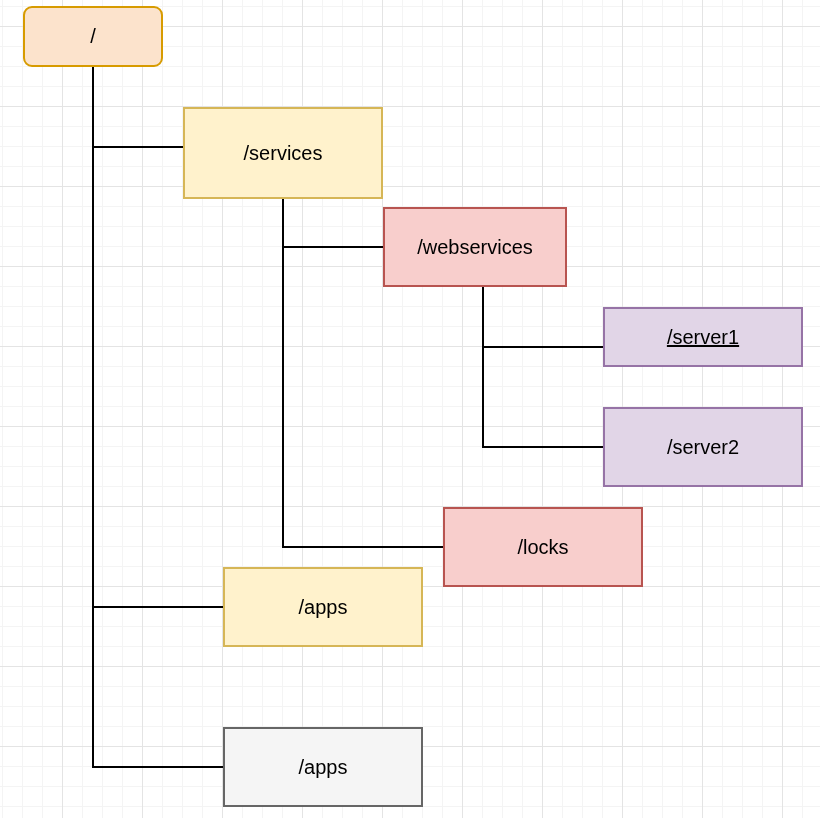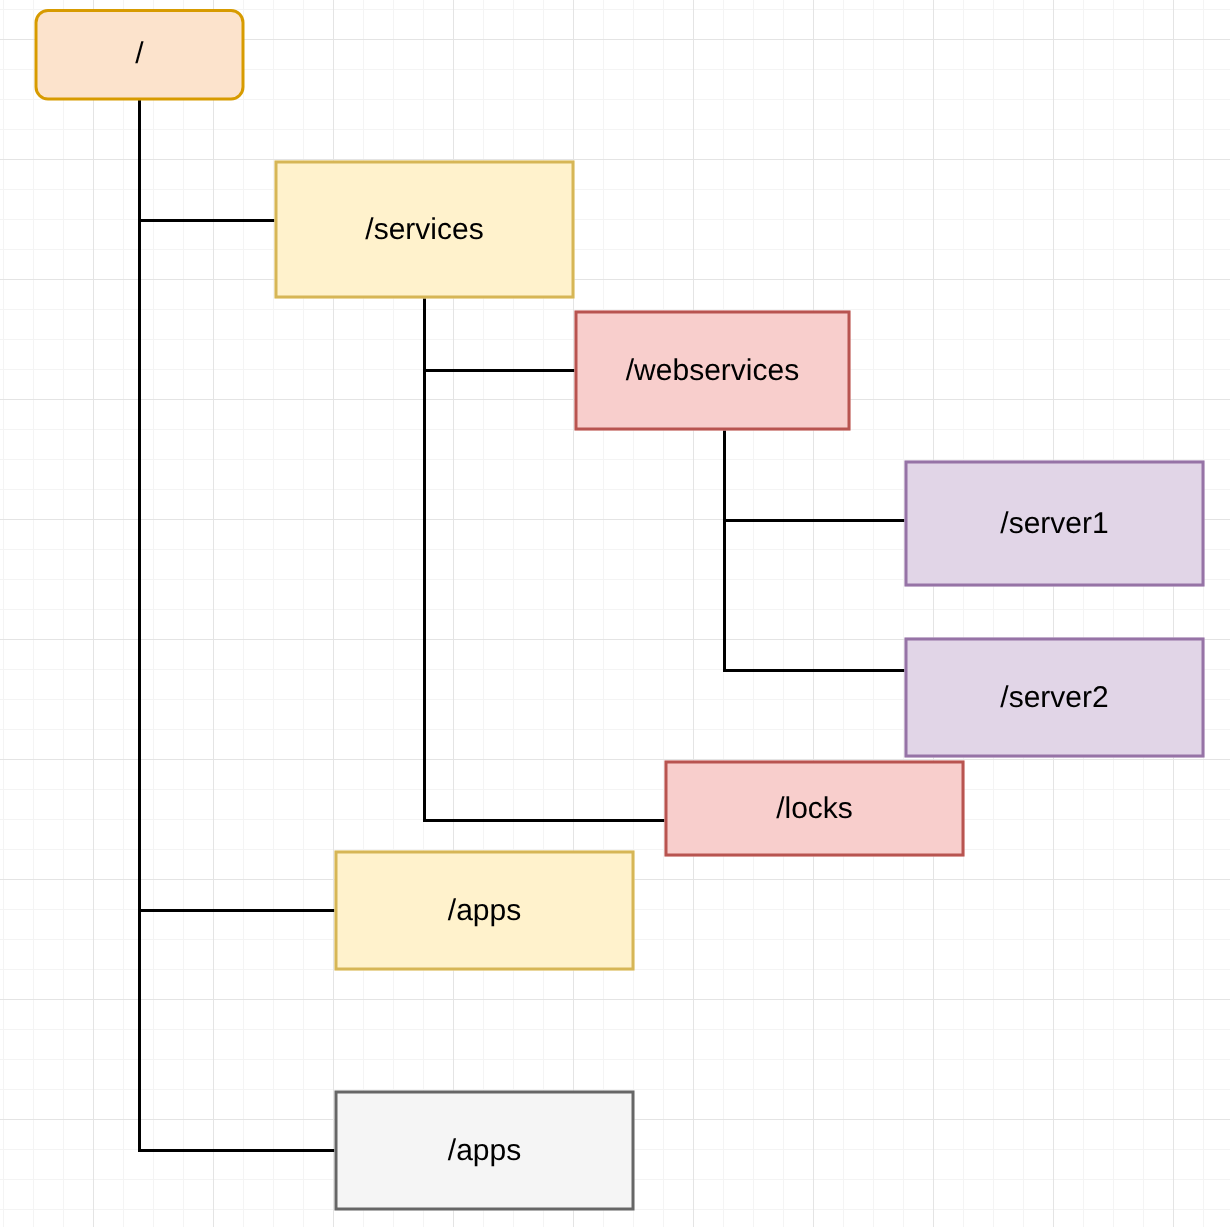--- a/index.html
+++ b/index.html
@@ -52,29 +52,29 @@
   }
   .node-services {
     left: 183px; top: 107px; width: 200px; height: 92px;
     background: #fff2cc; border: 2px solid #d6b656;
   }
   .node-webservices {
     left: 383px; top: 207px; width: 184px; height: 80px;
     background: #f8cecc; border: 2px solid #b85450;
   }
   .node-server1 {
-    left: 603px; top: 307px; width: 200px; height: 84px;
-    background: #e1d5e7; border: 2px solid #9673a6;
+    left: 603px; top: 307px; width: 200px; height: 60px;
+    background: #e1d5e7; border: 2px solid #9673a6; text-decoration: underline;
   }
   .node-server2 {
     left: 603px; top: 407px; width: 200px; height: 80px;
-    background: #e1d5e7; border: 2px solid #9673a6; margin-top: 18px;
+    background: #e1d5e7; border: 2px solid #9673a6;
   }
   .node-locks {
-    left: 443px; top: 507px; width: 200px; height: 64px;
+    left: 443px; top: 507px; width: 200px; height: 80px;
     background: #f8cecc; border: 2px solid #b85450;
   }
   .node-apps-1 {
     left: 223px; top: 567px; width: 200px; height: 80px;
     background: #fff2cc; border: 2px solid #d6b656;
   }
   .node-apps-2 {
     left: 223px; top: 727px; width: 200px; height: 80px;
     background: #f5f5f5; border: 2px solid #666666;
   }

